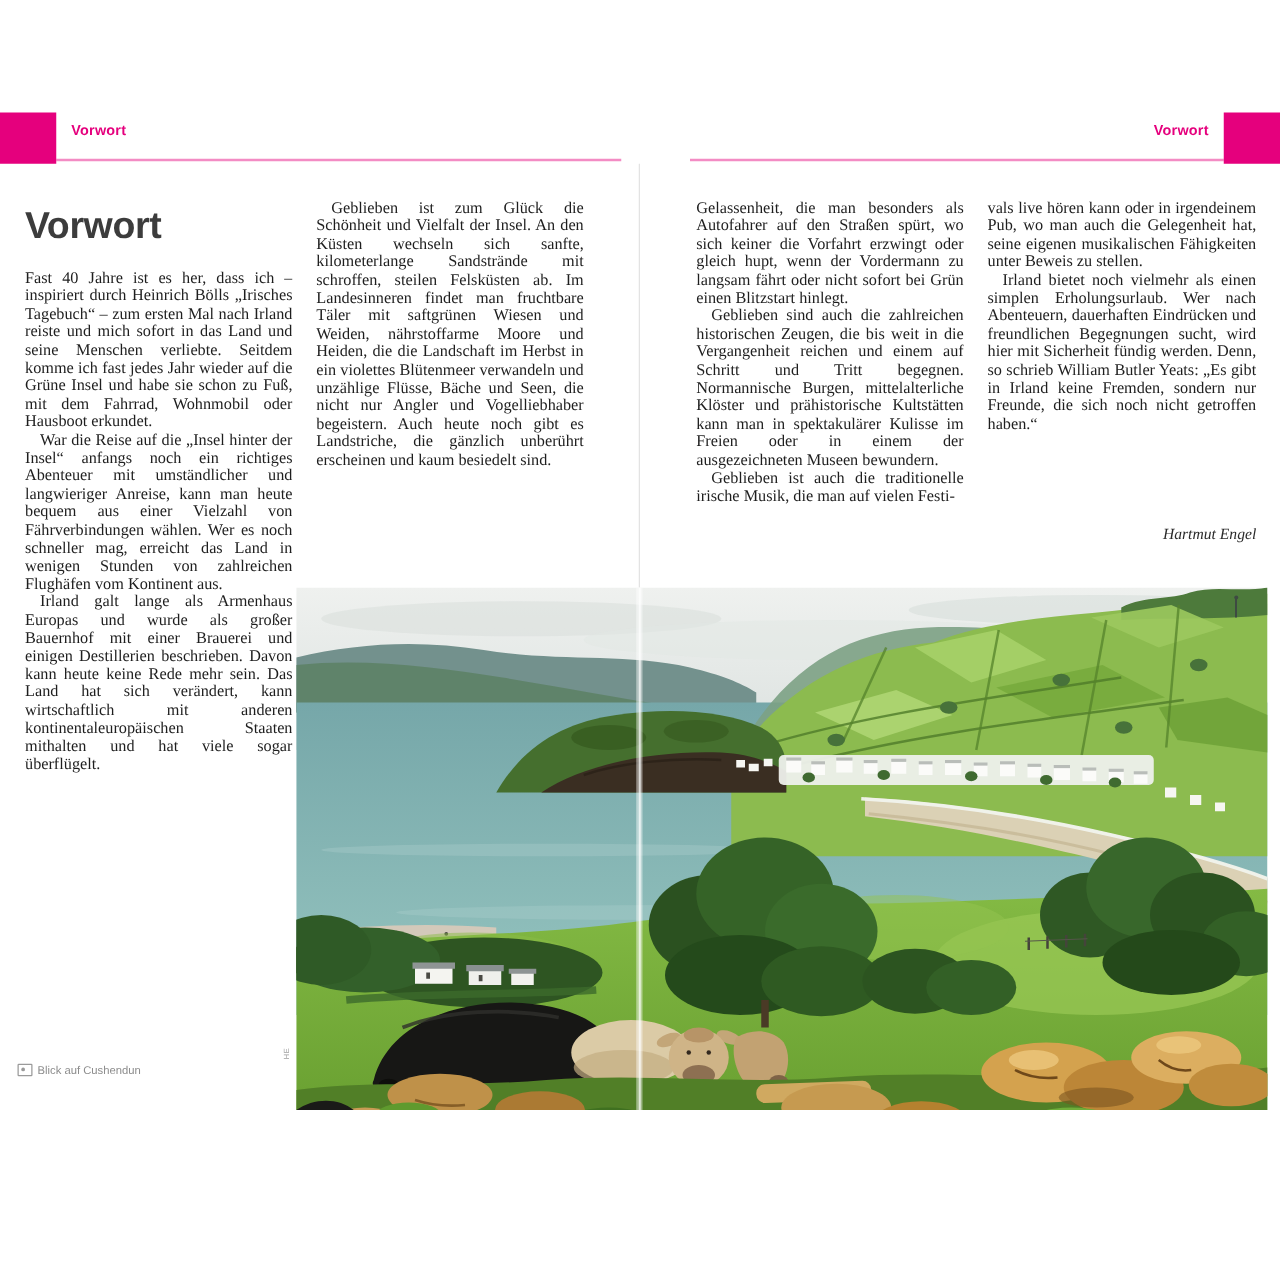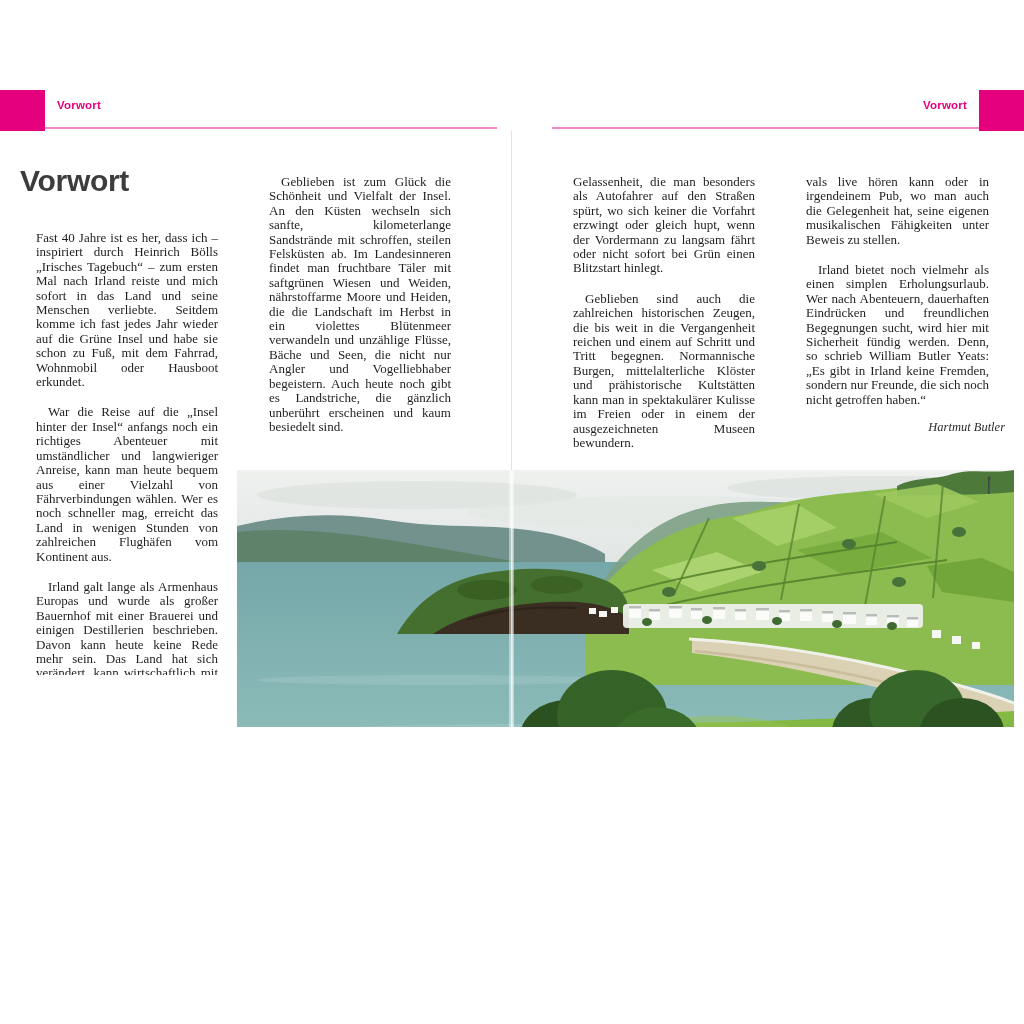--- a/index.html
+++ b/index.html
@@ -1,34 +1,34 @@
 <!DOCTYPE html>
 <html lang="de"><head>
 <meta charset="utf-8">
 <style>
   html,body{margin:0;padding:0;background:#ffffff;}
-  .spread{position:relative;width:1024px;height:727px;background:#ffffff;overflow:hidden;
+  .spread{position:relative;width:1024px;height:888px;background:#ffffff;overflow:hidden;
           font-family:"Liberation Sans",sans-serif;}
   
   .tab{position:absolute;top:90px;width:45px;height:41px;background:#e5007d;}
   .tab-left{left:0;}
   .tab-right{left:979px;}
   .runhead{position:absolute;top:99px;font-size:11.5px;font-weight:bold;color:#e5007d;letter-spacing:.2px;}
   .runhead-left{left:57px;}
   .runhead-right{right:57px;}
   .headrule{position:absolute;top:127px;height:2px;background:#e5007d;opacity:.45;}
   .headrule-left{left:45px;width:452px;}
   .headrule-right{left:552px;width:427px;}
   .gutter-line{position:absolute;left:511px;top:131px;width:1px;height:339px;background:#e3e3e3;}
   
   .page-title{position:absolute;left:20px;top:144px;font-size:30px;font-weight:bold;color:#3c3c3c;letter-spacing:-.3px;}
   
   .col{position:absolute;width:214px;font-family:"Liberation Serif",serif;font-size:13px;
        line-height:14.4px;color:#1e1e1e;text-align:justify;hyphens:auto;overflow:hidden;}
-  .col p{margin:16px;text-indent:12px;}
+  .col p{margin:0;text-indent:12px;}
   .col.flush-first p:first-child{text-indent:0;}
   .col1{left:20px;top:215px;height:460px;}
   .col2{left:253px;top:159px;height:292px;}
   .col3{left:557px;top:159px;height:296px;}
   .col4{left:790px;top:159px;width:215px;height:310px;}
   .signature{margin-top:40px;text-align:right;font-style:italic;font-size:12.5px;color:#2a2a2a;}
   
   .photo{position:absolute;left:237px;top:470px;width:777px;height:463px;}
   .photo svg{display:block;}
   .caption{position:absolute;left:14px;top:851px;font-size:9px;color:#8c8c8c;display:flex;align-items:center;gap:4px;justify-content:center;}
@@ -65,21 +65,21 @@
   <div class="col col3 flush-first">
       <p>Gelassenheit, die man besonders als Autofahrer auf den Straßen spürt, wo sich keiner die Vorfahrt erzwingt oder gleich hupt, wenn der Vordermann zu langsam fährt oder nicht sofort bei Grün einen Blitzstart hinlegt.</p>
       <p>Geblieben sind auch die zahlreichen historischen Zeugen, die bis weit in die Vergangenheit reichen und einem auf Schritt und Tritt begegnen. Normannische Burgen, mittelalterliche Klöster und prähistorische Kultstätten kann man in spektakulärer Kulisse im Freien oder in einem der ausgezeichneten Museen bewundern.</p>
       <p>Geblieben ist auch die traditionelle irische Musik, die man auf vielen Festi-</p>
     </div>
   <div class="col col4 flush-first">
   <p>vals live hören kann oder in irgendeinem Pub, wo man auch die Gelegenheit hat, seine eigenen musikalischen Fähigkeiten unter Beweis zu stellen.</p>
       <p>Irland bietet noch vielmehr als einen simplen Erholungsurlaub. Wer nach Abenteuern, dauerhaften Eindrücken und freundlichen Begegnungen sucht, wird hier mit Sicherheit fündig werden. Denn, so schrieb William Butler Yeats: „Es gibt in Irland keine Fremden, sondern nur Freunde, die sich noch nicht getroffen haben.“</p>
     </div>
   <div class="col" style="left:790px;top:420px;width:215px;height:24px;">
-    <div class="signature" style="margin-top:0;">Hartmut Butler</div>
+    <div class="signature" style="margin-top:0;">Hartmut Engel</div>
   </div>
 
   <div class="caption">
     <span class="cap-icon"></span>
     <span>Blick auf Cushendun</span>
   </div>
   <div class="credit">HE</div>
 
   <div class="photo">
     <svg width="777" height="463" viewBox="0 0 777 463">

